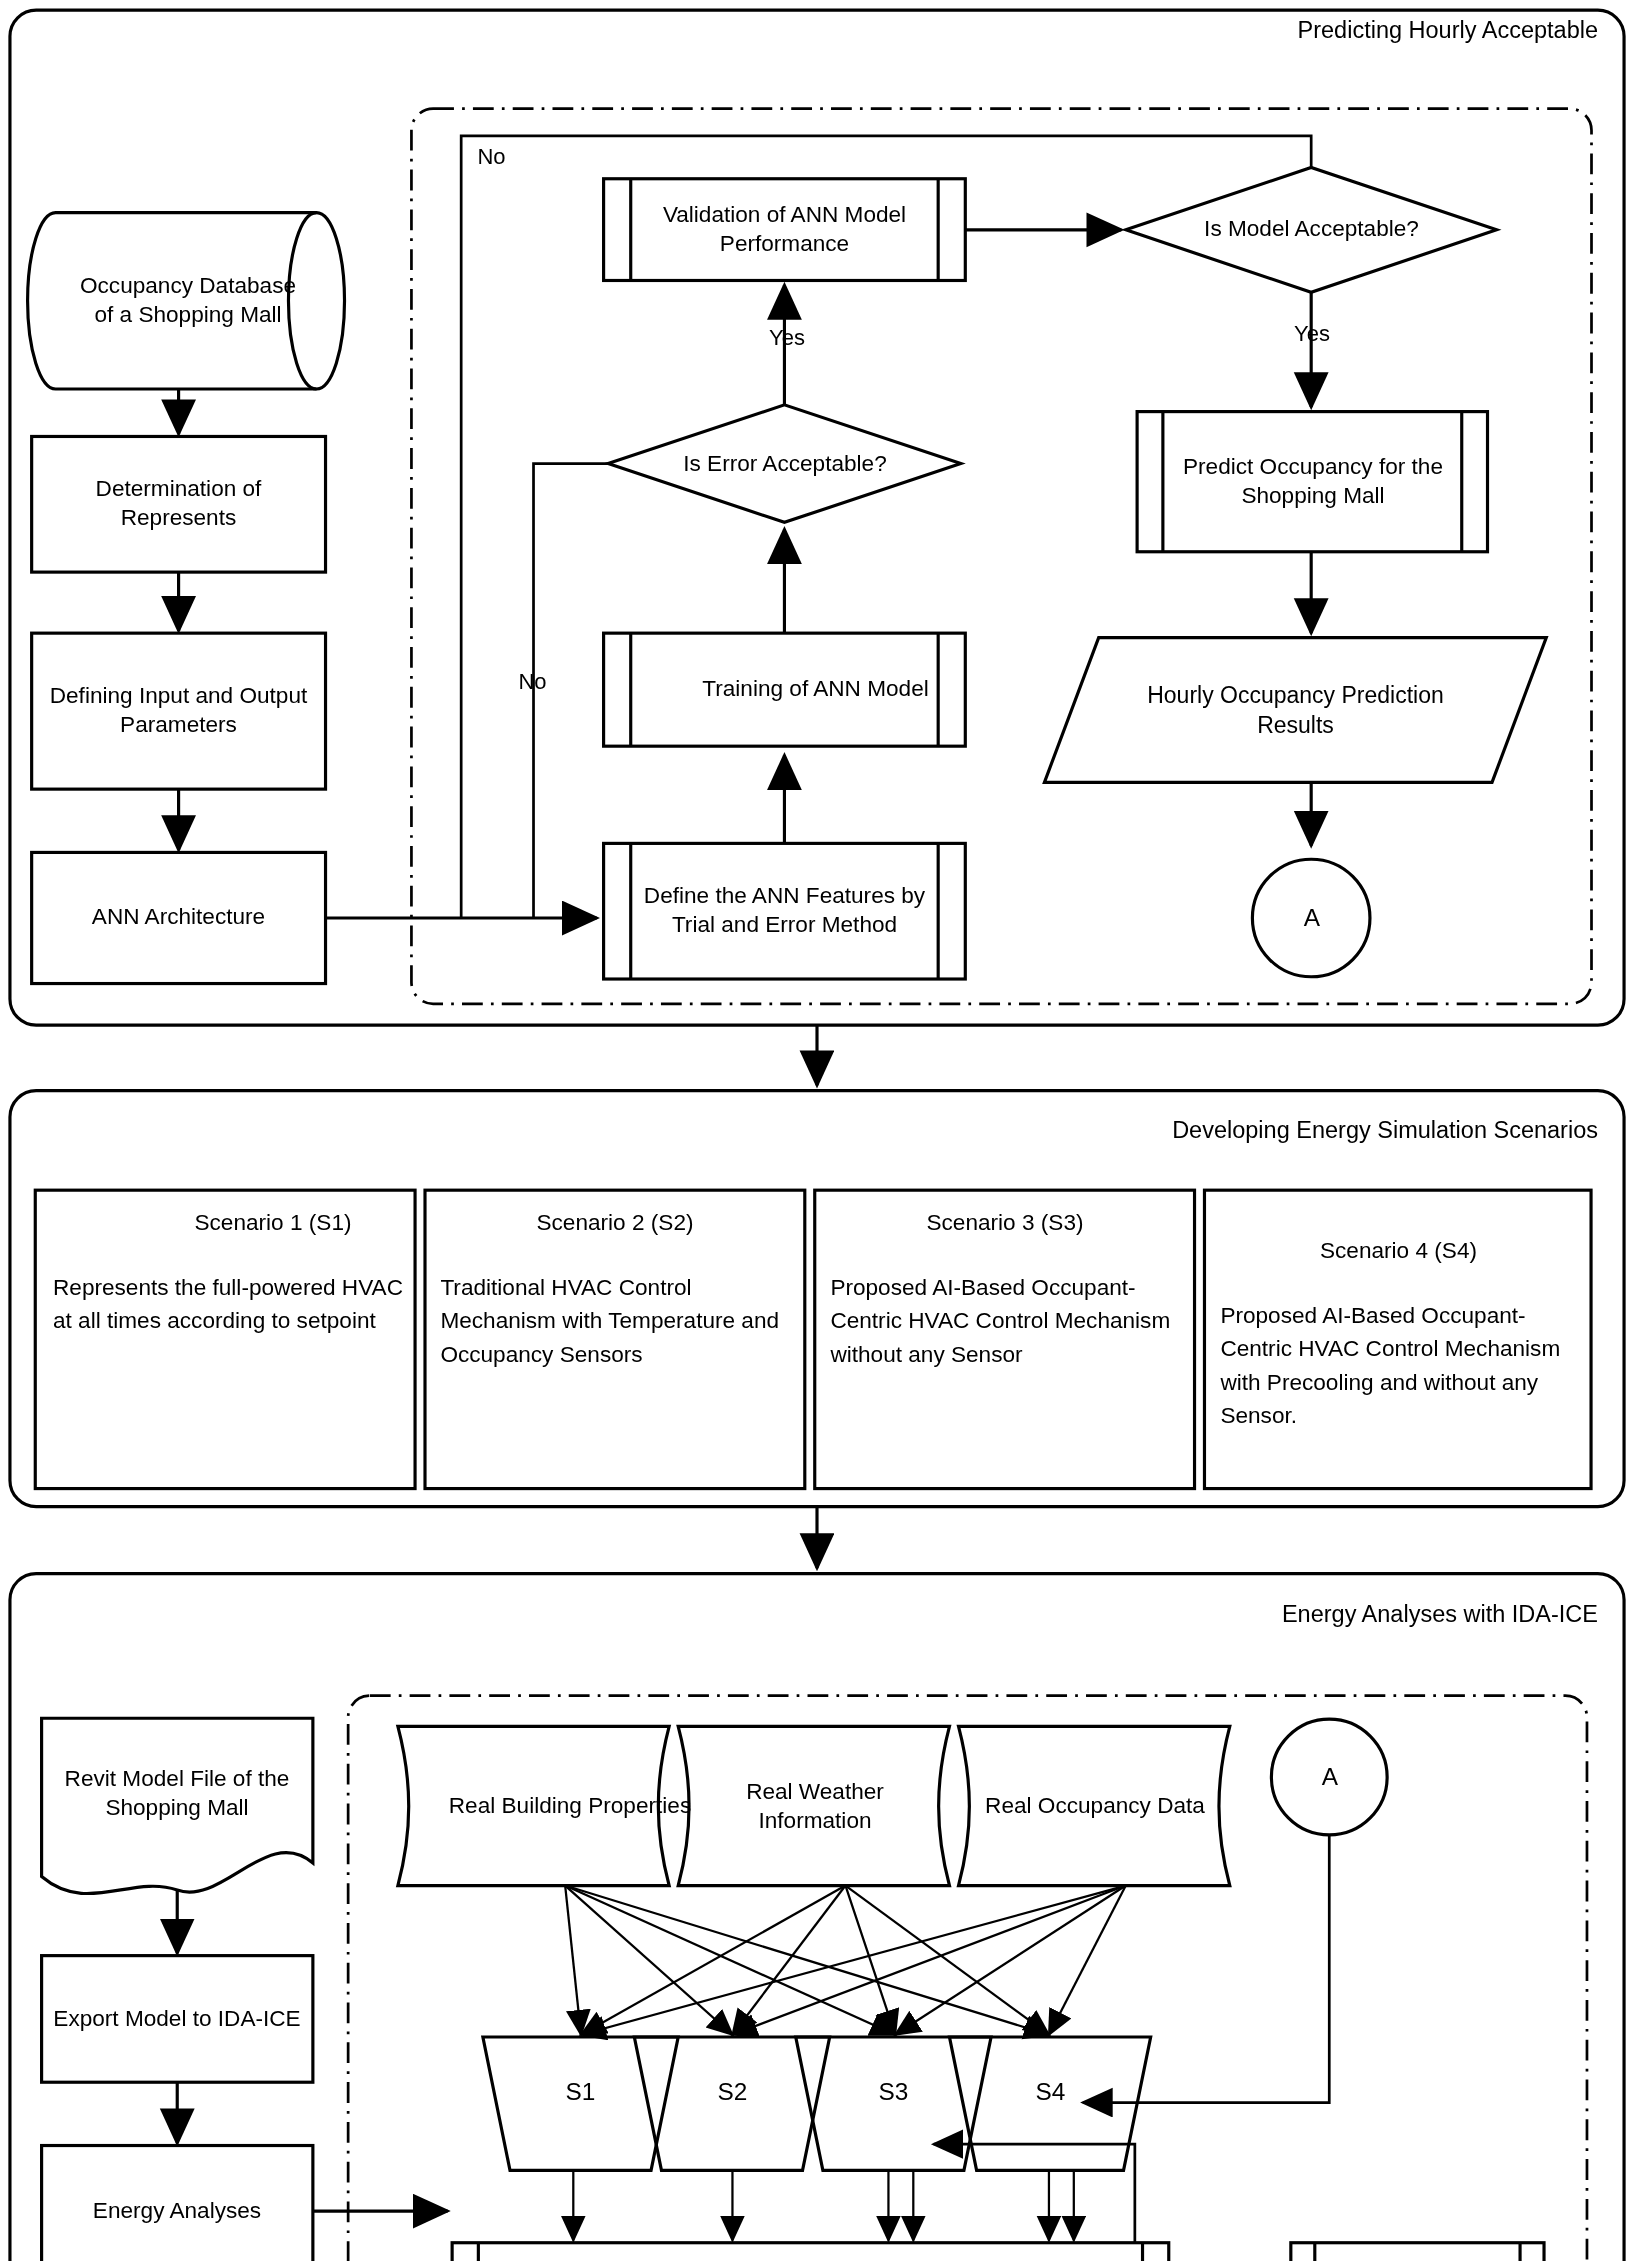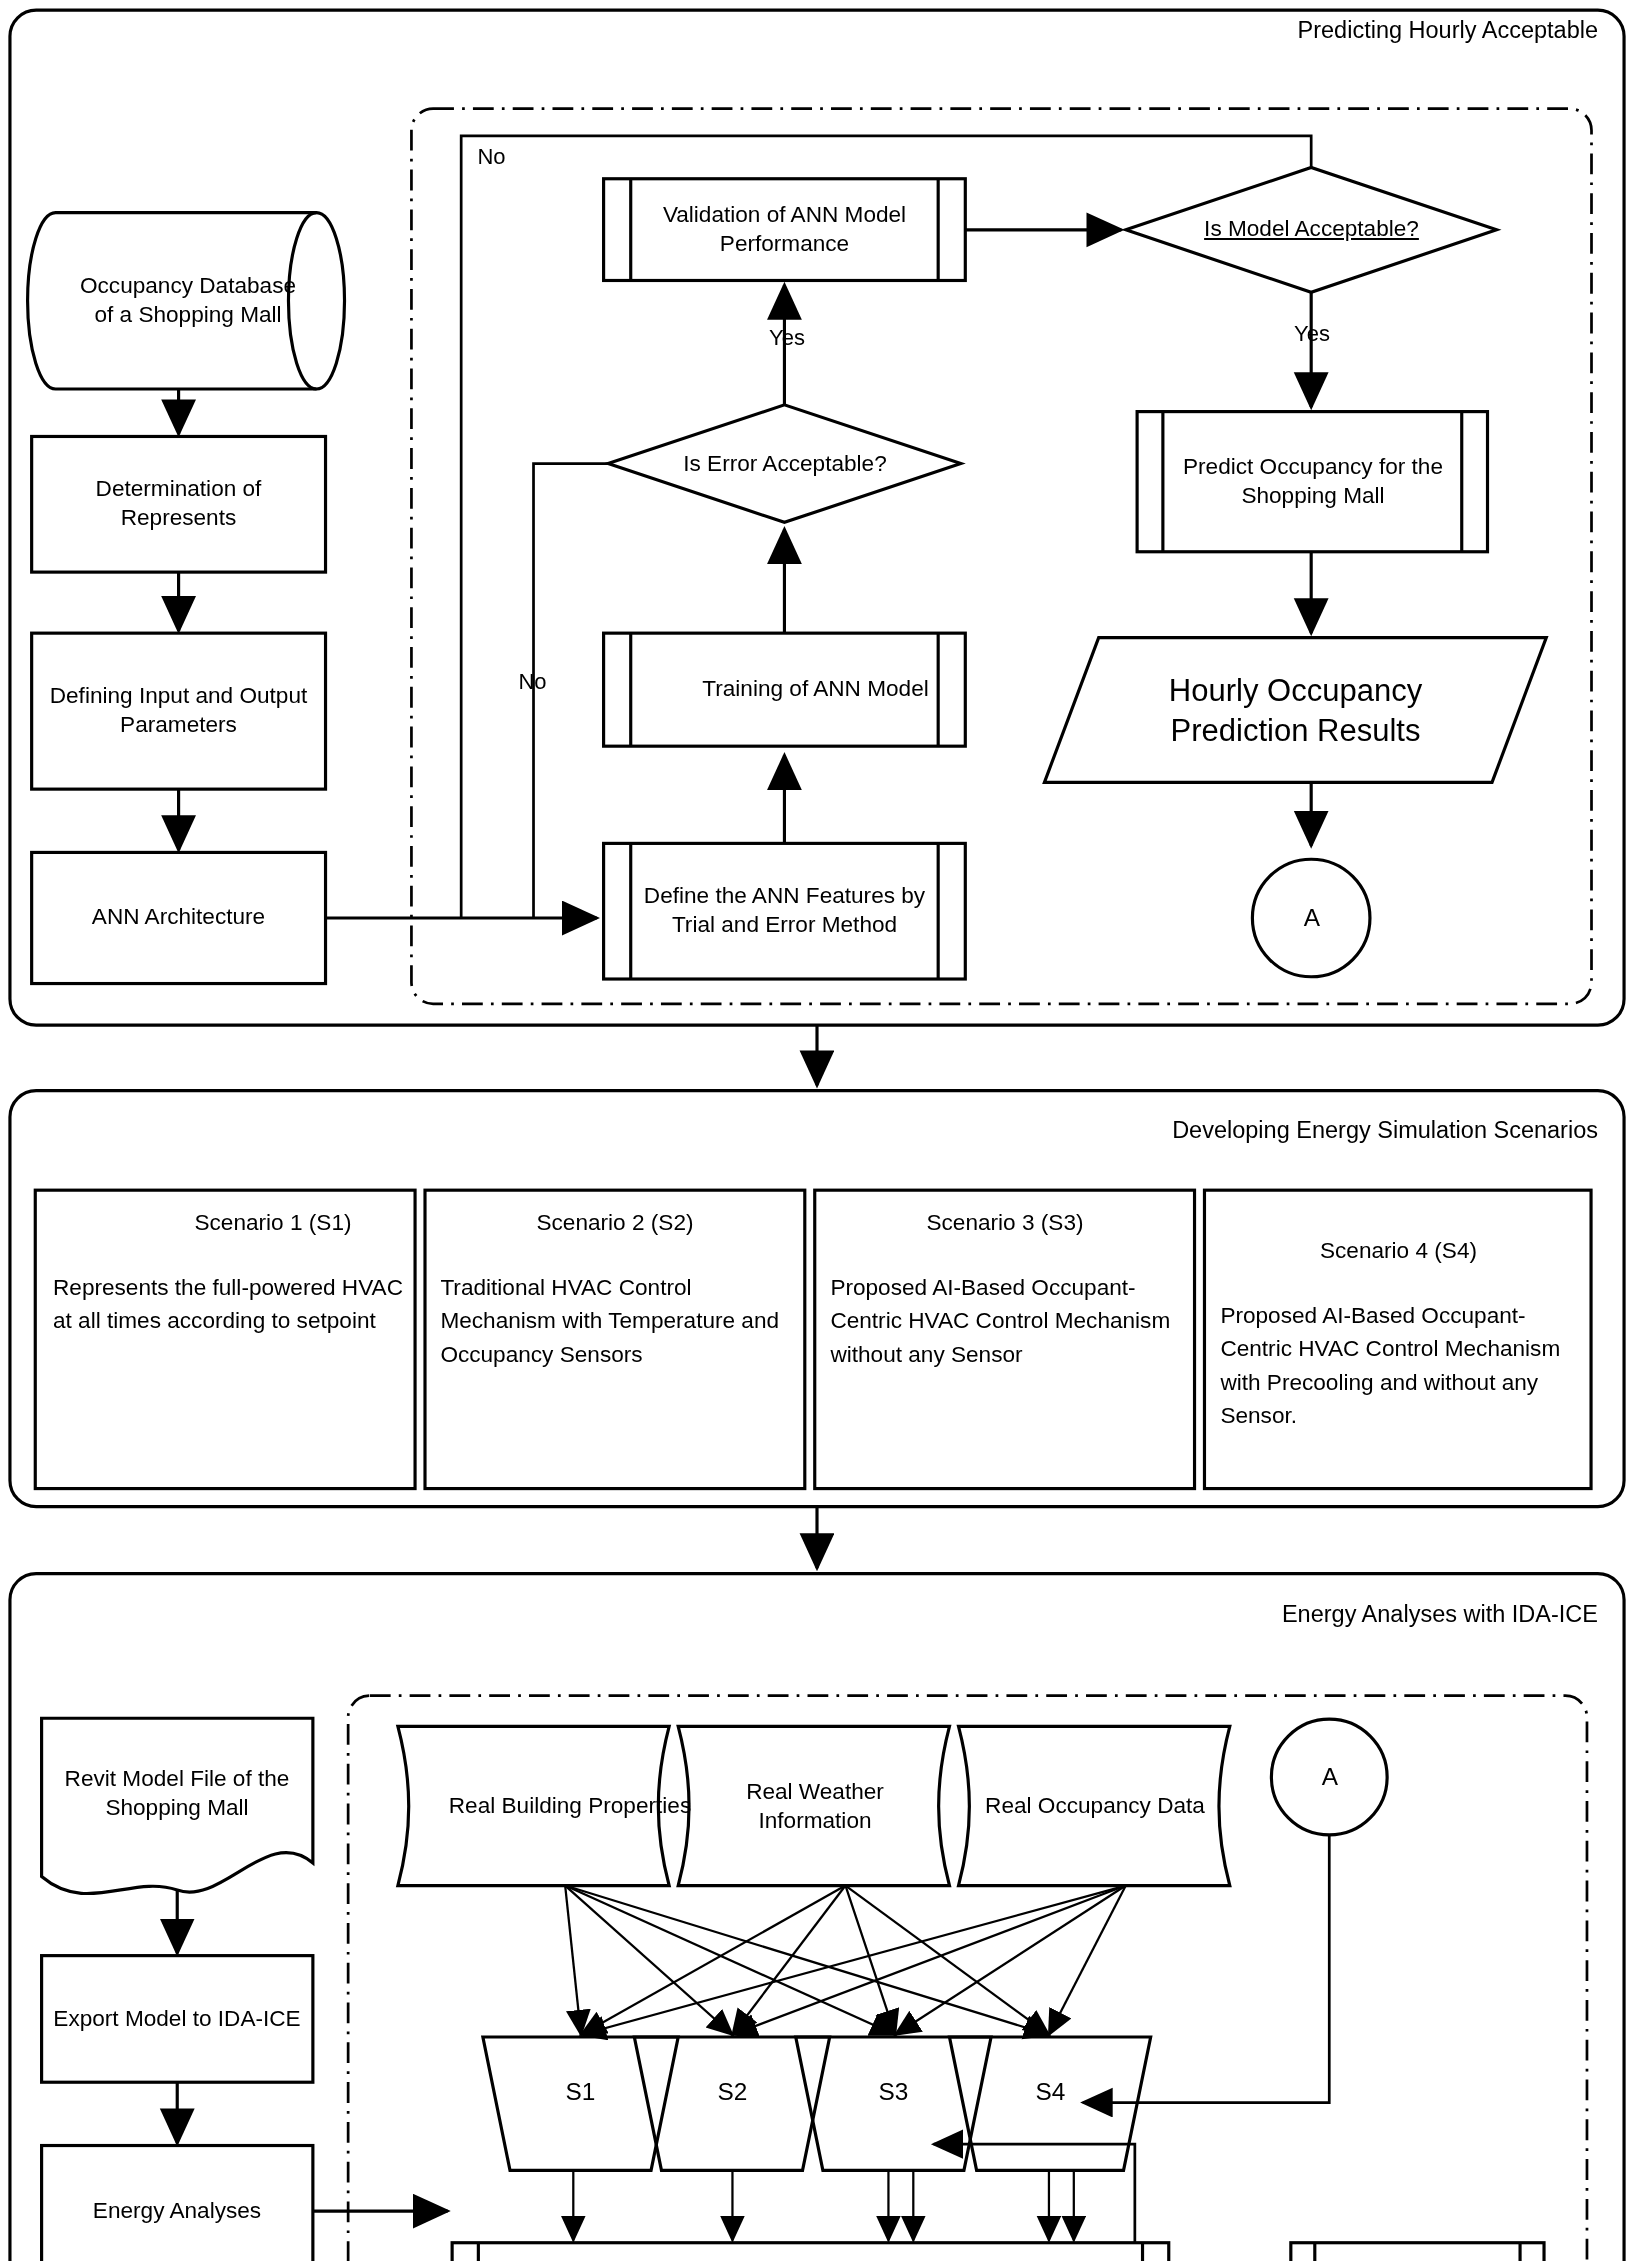--- a/index.html
+++ b/index.html
@@ -193,31 +193,31 @@
   <div class="nodetext" style="left:68px; top:213px; width:240px; height:176px; font-size:22.6px;">Occupancy Database of a Shopping Mall</div>
 
   <div class="nodetext" style="left:36px; top:436px; width:285px; height:136px; font-size:22.6px;">Determination of Represents</div>
 
   <div class="nodetext" style="left:36px; top:633px; width:285px; height:156px; font-size:22.6px;">Defining Input and Output Parameters</div>
 
   <div class="nodetext" style="left:36px; top:852px; width:285px; height:131px; font-size:22.6px;">ANN Architecture</div>
 
   <div class="nodetext" style="left:633px; top:179px; width:303px; height:102px; font-size:22.6px;">Validation of ANN Model Performance</div>
 
-  <div class="nodetext" style="left:1203px; top:167px; width:217px; height:125px; font-size:22.6px;text-decoration:underline;">Is Model Acceptable?</div>
+  <div class="nodetext" style="left:1203px; top:167px; width:217px; height:125px; font-size:22.6px;">Is Model Acceptable?</div>
 
   <div class="nodetext" style="left:681px; top:405px; width:208px; height:118px; font-size:22.6px;">Is Error Acceptable?</div>
 
   <div class="nodetext" style="left:633px; top:633px; width:303px; height:113px; font-size:22.6px;padding-left:31px;">Training of ANN Model</div>
 
   <div class="nodetext" style="left:1167px; top:412px; width:292px; height:140px; font-size:22.6px;">Predict Occupancy for the Shopping Mall</div>
 
   <div class="nodetext" style="left:633px; top:843px; width:303px; height:136px; font-size:22.6px;">Define the ANN Features by Trial and Error Method</div>
 
-  <div class="nodetext" style="left:1108px; top:638px; width:375px; height:145px; font-size:31px;">Hourly Occupancy Prediction Results</div>
+  <div class="nodetext" style="left:1108px; top:638px; width:375px; height:145px; font-size:23px;">Hourly Occupancy Prediction Results</div>
 
   <div class="nodetext" style="left:1253px; top:859px; width:118px; height:118px; font-size:24.4px;">A</div>
 
   <div class="edge-label" style="left:460px; top:144px; width:63px;">No</div>
 
   <div class="edge-label" style="left:501px; top:669px; width:63px;">No</div>
 
   <div class="edge-label" style="left:753px; top:325px; width:68px;">Yes</div>
 
   <div class="edge-label" style="left:1278px; top:321px; width:68px;">Yes</div>

